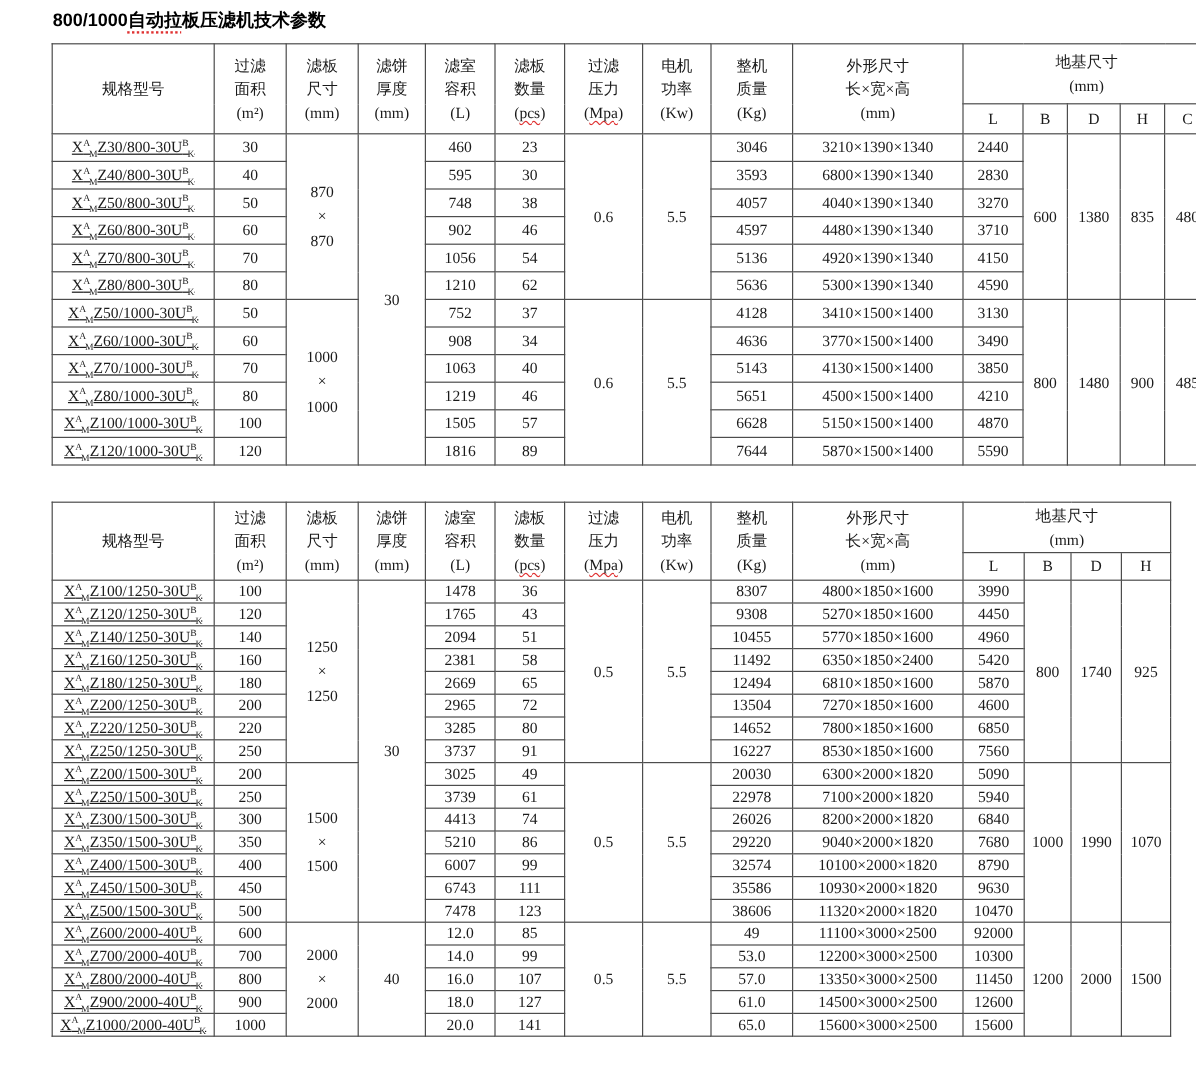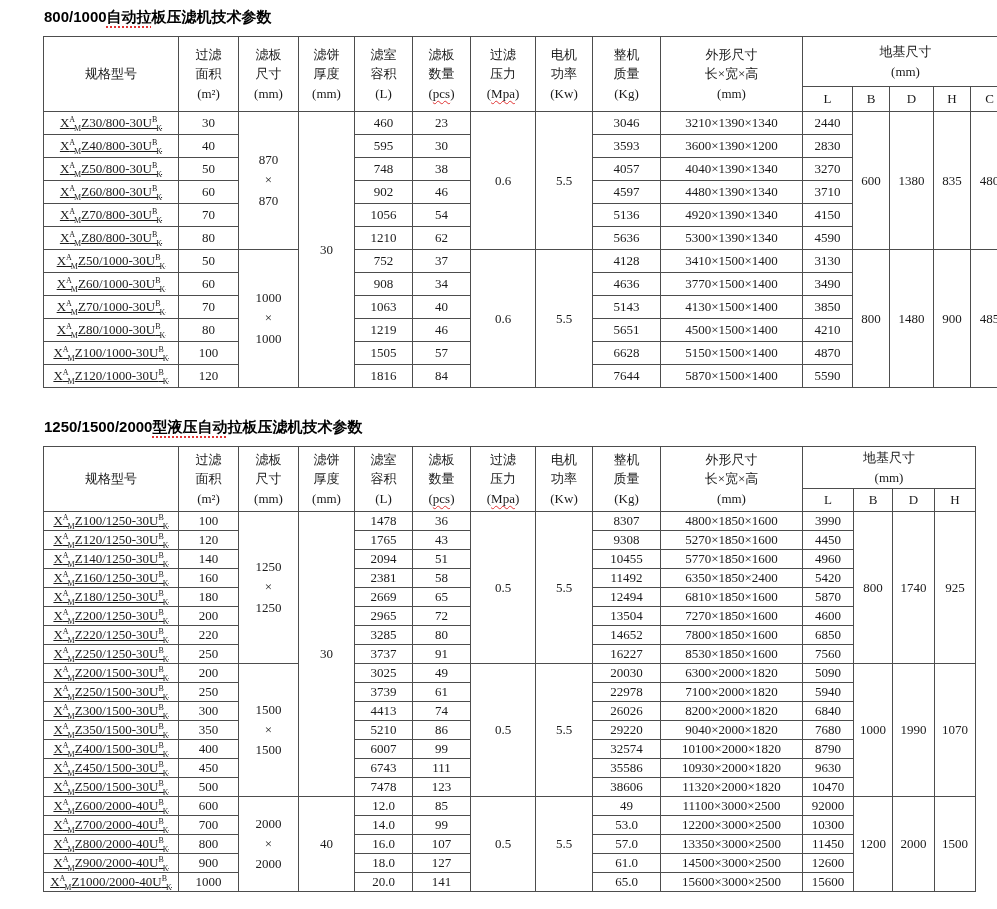--- a/index.html
+++ b/index.html
@@ -138,21 +138,21 @@
           <td rowspan="6">1380</td>
           <td rowspan="6">835</td>
           <td rowspan="6">480</td>
         </tr>
         <tr>
           <td class="model">X<sup>A</sup><sub>M</sub>Z40/800-30U<sup>B</sup><sub>K</sub></td>
           <td>40</td>
           <td>595</td>
           <td>30</td>
           <td>3593</td>
-          <td>3600×1390×1200</td>
+          <td>6800×1390×1340</td>
           <td>2830</td>
         </tr>
         <tr>
           <td class="model">X<sup>A</sup><sub>M</sub>Z50/800-30U<sup>B</sup><sub>K</sub></td>
           <td>50</td>
           <td>748</td>
           <td>38</td>
           <td>4057</td>
           <td>4040×1390×1340</td>
           <td>3270</td>
@@ -235,31 +235,30 @@
           <td>1505</td>
           <td>57</td>
           <td>6628</td>
           <td>5150×1500×1400</td>
           <td>4870</td>
         </tr>
         <tr>
           <td class="model">X<sup>A</sup><sub>M</sub>Z120/1000-30U<sup>B</sup><sub>K</sub></td>
           <td>120</td>
           <td>1816</td>
-          <td>84</td>
+          <td>89</td>
           <td>7644</td>
           <td>5870×1500×1400</td>
           <td>5590</td>
         </tr>
       </tbody>
     </table>
 </div>
 
 <div class="section">
-  <h2 class="tbl-title"><span>1250/1500/2000</span><span class="dotmark">型液压自动</span><span>拉板压滤机技术参数</span></h2>
   <table class="spec t2" style="width: 932px;">
       <colgroup>
         <col style="width: 135px;">
         <col style="width: 60px;">
         <col style="width: 60px;">
         <col style="width: 56px;">
         <col style="width: 58px;">
         <col style="width: 58px;">
         <col style="width: 65px;">
         <col style="width: 57px;">

